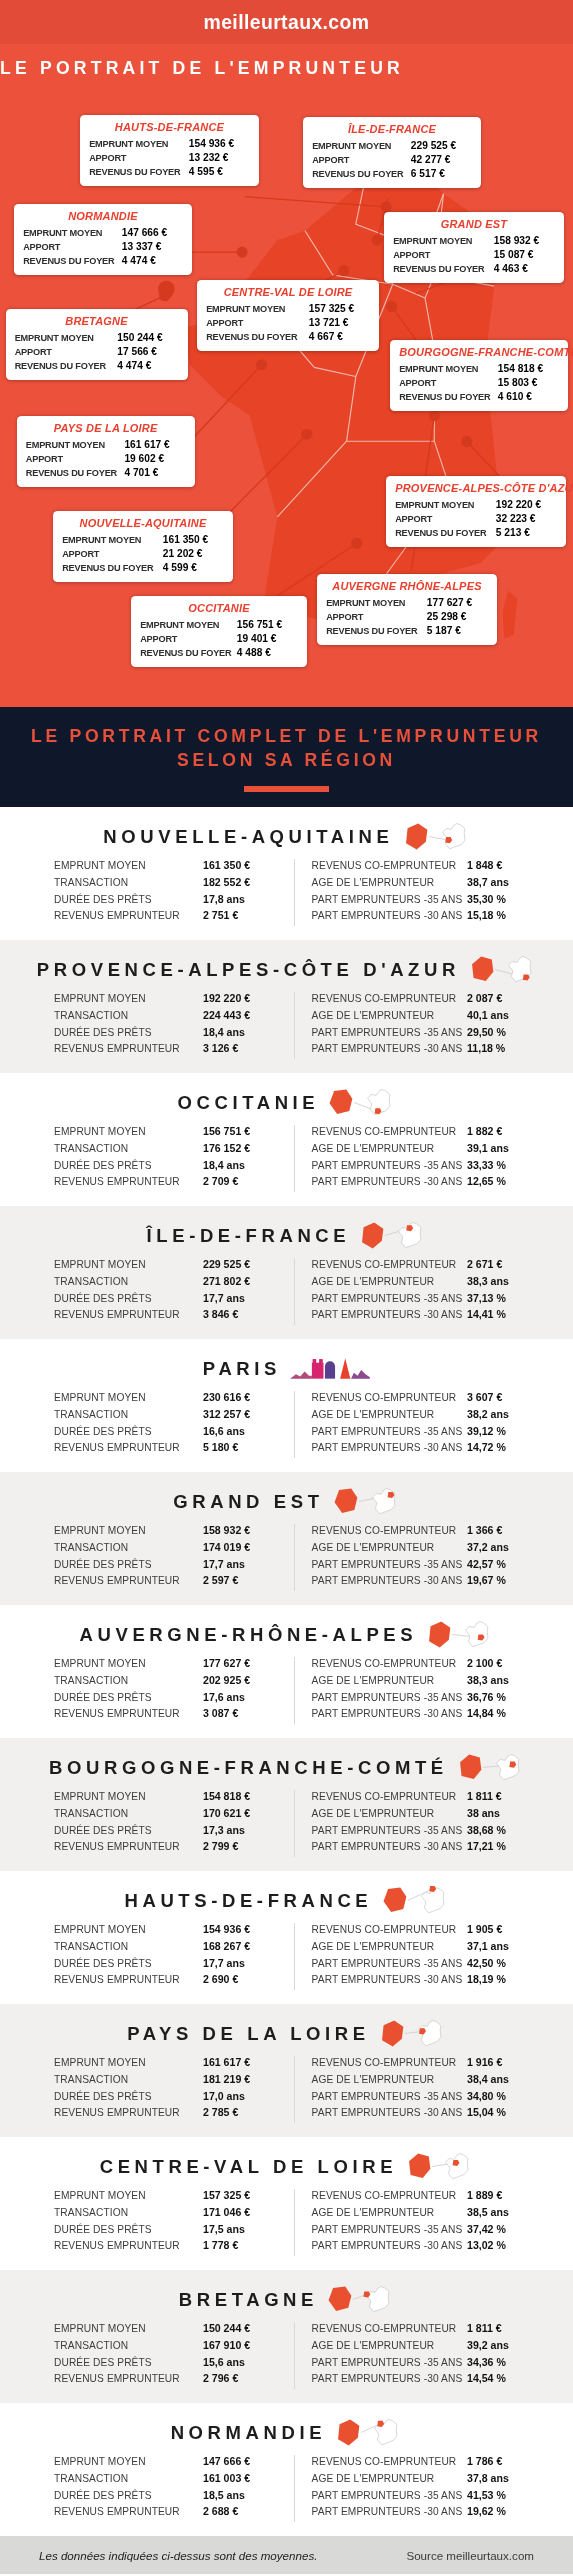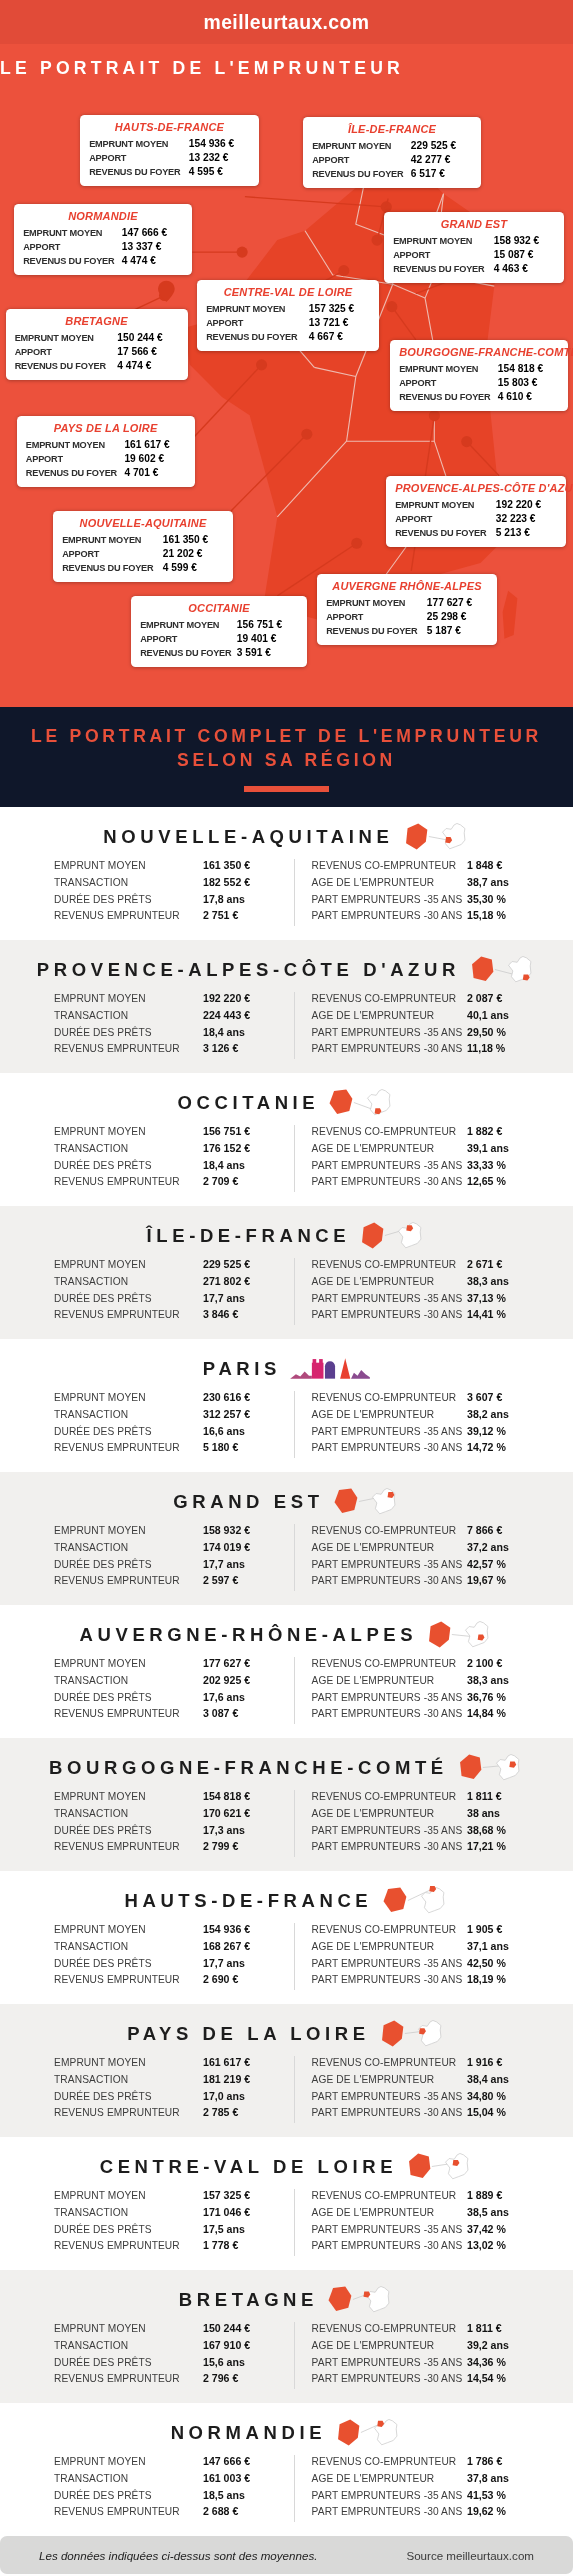--- a/index.html
+++ b/index.html
@@ -39,21 +39,21 @@
   .stats{display:flex;padding:0 41px 0 54px;margin-top:7.4px;}
   .col-left{flex:0 0 227px;padding-right:13px;border-right:0.9px solid #d8d8d8;}
   .col-right{flex:1;padding-left:16.6px;}
   .srow{display:flex;align-items:baseline;height:16.6px;font-size:10.2px;}
   .slab{flex:1;color:#3c3c3c;letter-spacing:0.1px;}
   .sval{width:78px;font-weight:700;font-size:10.6px;color:#121212;white-space:nowrap;}
   .col-right .sval{width:65px;}
 
   
   .footer{height:38px;background:#d9d9d8;display:flex;justify-content:space-between;
-    align-items:center;padding:0 39px;box-sizing:border-box;border-radius:7px;}
+    align-items:center;padding:0 39px;box-sizing:border-box;}
   .f-note{font-style:italic;font-size:11.6px;color:#222;}
   .f-src{font-size:11.6px;color:#3b3b3b;}
 </style>
 </head>
 <body>
 
 <div class="page">
 
   <header class="topbar">
     <span class="logo">meilleurtaux.com</span>
@@ -282,21 +282,21 @@
           <div class="c-row">
             <span class="c-lab">EMPRUNT MOYEN</span>
             <span class="c-val">156 751 €</span>
           </div>
           <div class="c-row">
             <span class="c-lab">APPORT</span>
             <span class="c-val">19 401 €</span>
           </div>
           <div class="c-row">
             <span class="c-lab">REVENUS DU FOYER</span>
-            <span class="c-val">3 591 €</span>
+            <span class="c-val">4 488 €</span>
           </div>
         </div>
       </div>
   </section>
 
   <section class="details-head">
     <h2 class="d-title">
       <span>LE PORTRAIT COMPLET DE L'EMPRUNTEUR</span><br>
       <span>SELON SA RÉGION</span>
     </h2>
@@ -590,21 +590,21 @@
               <span class="sval">17,7 ans</span>
             </div>
             <div class="srow">
               <span class="slab">REVENUS EMPRUNTEUR</span>
               <span class="sval">2 597 €</span>
             </div>
           </div>
           <div class="col-right">
             <div class="srow">
               <span class="slab">REVENUS CO-EMPRUNTEUR</span>
-              <span class="sval">7 866 €</span>
+              <span class="sval">1 366 €</span>
             </div>
             <div class="srow">
               <span class="slab">AGE DE L'EMPRUNTEUR</span>
               <span class="sval">37,2 ans</span>
             </div>
             <div class="srow">
               <span class="slab">PART EMPRUNTEURS -35 ANS</span>
               <span class="sval">42,57 %</span>
             </div>
             <div class="srow">

